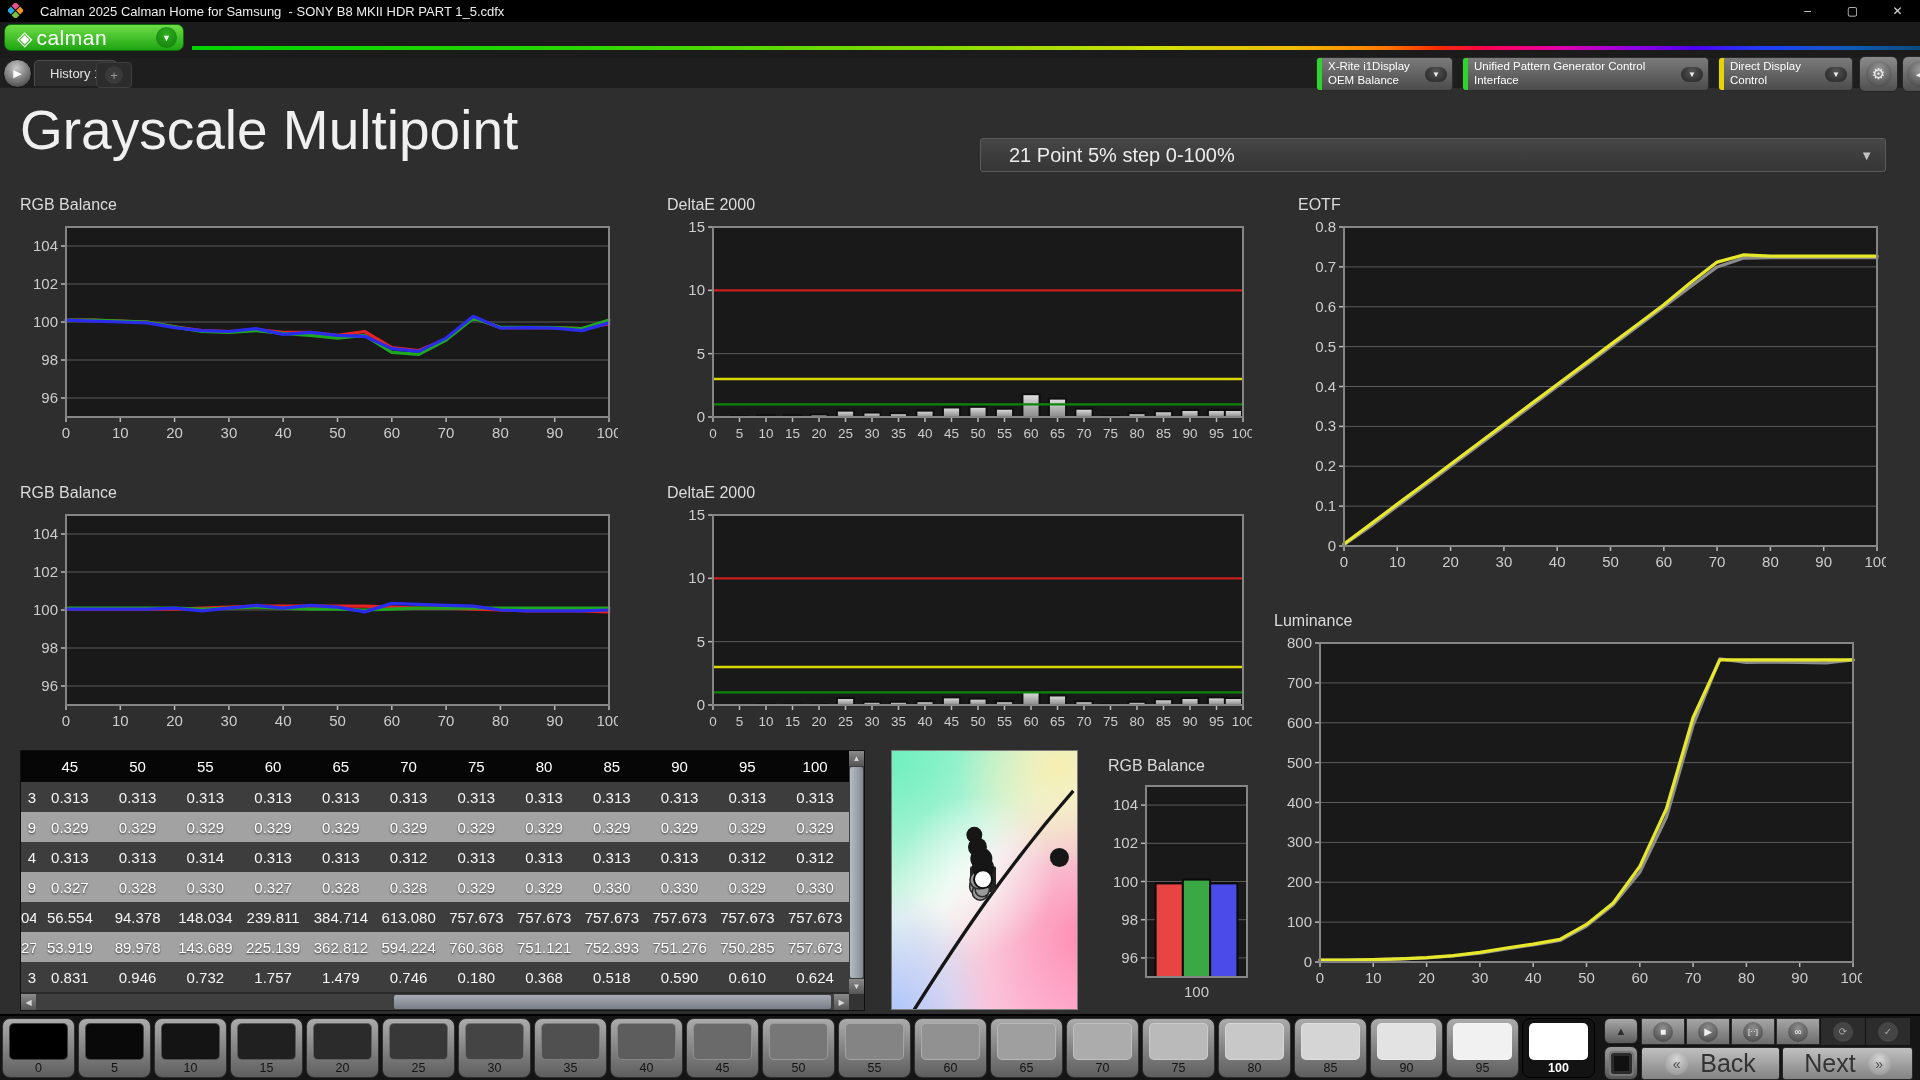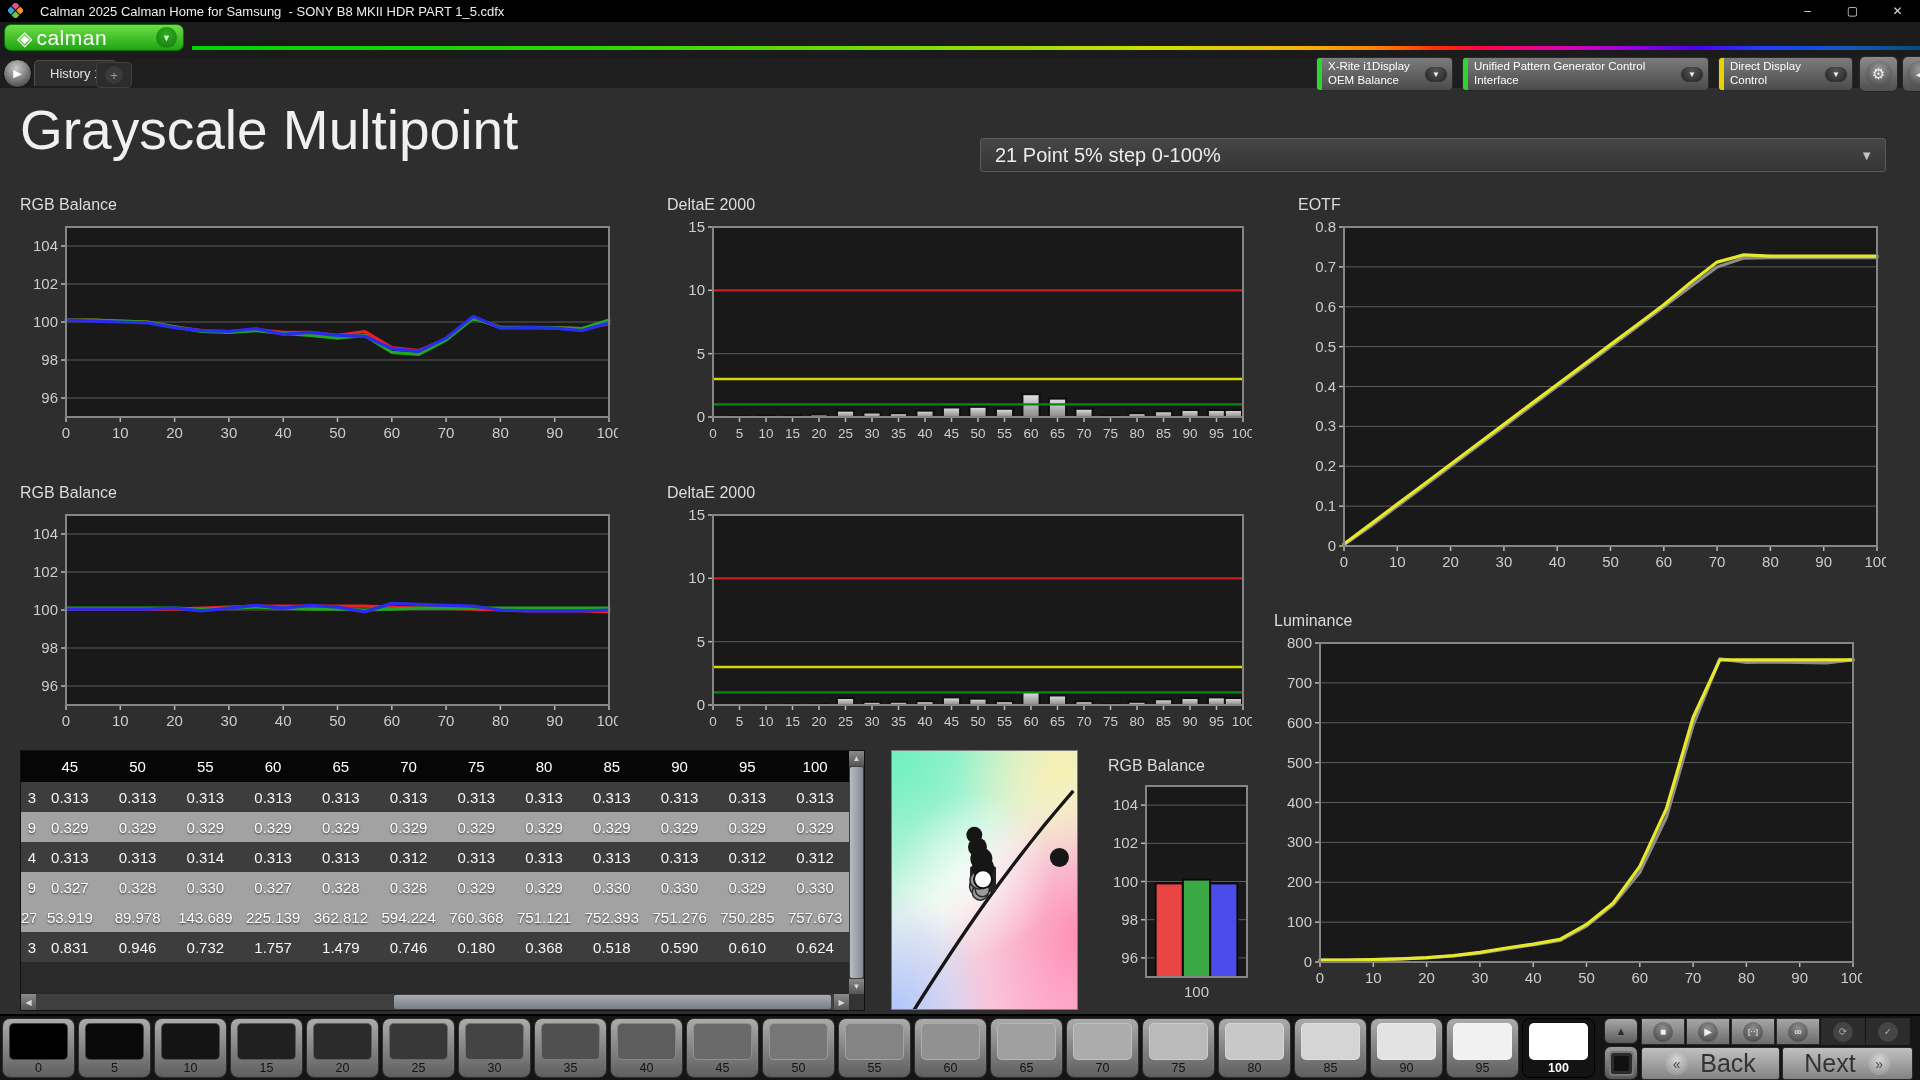--- a/index.html
+++ b/index.html
@@ -60,21 +60,21 @@
      display:flex;align-items:center;justify-content:center;color:#eee;font-size:15px;}
   .gearbtn{left:1859px;}
   .collbtn{left:1902px;width:36px;}
   .collbtn .circ{font-size:11px;}
   
   .page-title{position:absolute;left:20px;top:98px;font-size:55px;font-weight:300;
       color:#f0f0f0;letter-spacing:0px;}
   .preset{position:absolute;left:980px;top:138px;width:906px;height:34px;
       background:linear-gradient(#464646,#353535);border:1px solid #5b5b5b;border-radius:3px;
       display:flex;align-items:center;box-sizing:border-box;font-size:20px;color:#ececec;}
-  .preset .ptext{padding-left:14px;flex:1;}
+  .preset .ptext{padding-left:28px;flex:1;}
   .preset .parrow{padding-right:12px;color:#c2c2c2;font-size:13px;}
   
   .panel{position:absolute;}
   .ctitle{position:absolute;left:0;right:0;top:0;height:24px;text-align:left;
           font-size:16px;color:#dcdcdc;}
   .cbody{position:absolute;left:0;right:0;top:24px;bottom:0;}
   .p-rgb1{left:20px;top:196px;width:598px;height:251px;}
   .p-de1{left:667px;top:196px;width:585px;height:251px;}
   .p-eotf{left:1298px;top:196px;width:588px;height:380px;}
   .p-rgb2{left:20px;top:484px;width:598px;height:251px;}
@@ -731,20 +731,35 @@
               <td>0.327</td>
               <td>0.328</td>
               <td>0.328</td>
               <td>0.329</td>
               <td>0.329</td>
               <td>0.330</td>
               <td>0.330</td>
               <td>0.329</td>
               <td>0.330</td>
             </tr>
+            <tr class="dark">
+              <td class="clip">04</td>
+              <td>56.554</td>
+              <td>94.378</td>
+              <td>148.034</td>
+              <td>239.811</td>
+              <td>384.714</td>
+              <td>613.080</td>
+              <td>757.673</td>
+              <td>757.673</td>
+              <td>757.673</td>
+              <td>757.673</td>
+              <td>757.673</td>
+              <td>757.673</td>
+            </tr>
             <tr class="light">
               <td class="clip">27</td>
               <td>53.919</td>
               <td>89.978</td>
               <td>143.689</td>
               <td>225.139</td>
               <td>362.812</td>
               <td>594.224</td>
               <td>760.368</td>
               <td>751.121</td>

